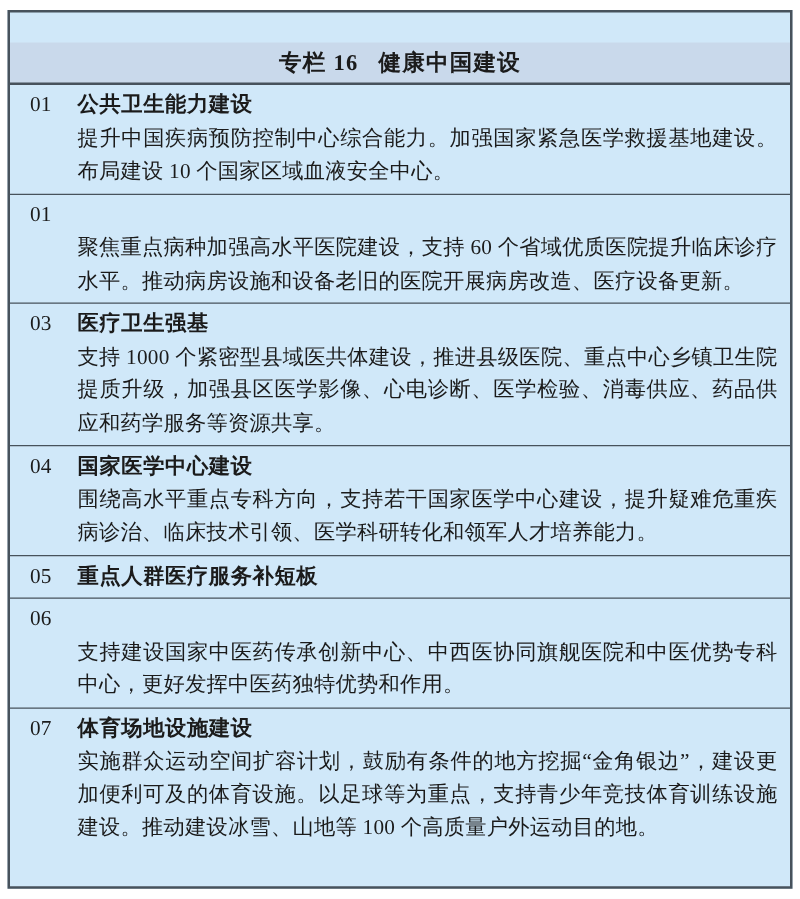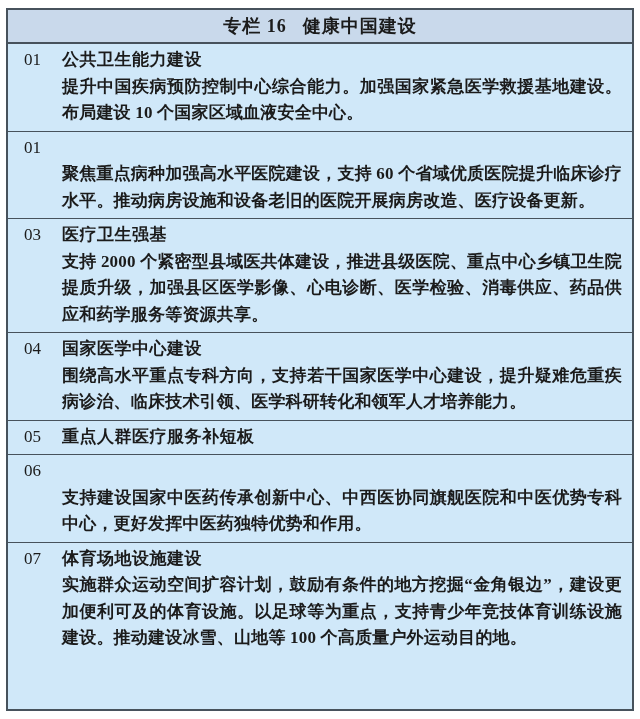--- a/index.html
+++ b/index.html
@@ -24,20 +24,21 @@
   }
   .box-header {
     height: 32px;
     line-height: 32px;
     background: #c9d9eb;
     border-bottom: 2px solid #47525c;
     text-align: center;
     font-weight: bold;
     font-size: 18px;
     letter-spacing: 1px;
+    margin-top: 24px;
   }
   .box-header .hdr-gap {
     display: inline-block;
     width: 16px;
   }
   .item {
     display: grid;
     grid-template-columns: 38px 1fr;
     grid-template-areas:
       "num title"
@@ -55,21 +56,20 @@
   }
   .item .title {
     grid-area: title;
     font-weight: bold;
     letter-spacing: 0.5px;
   }
   .item .desc {
     grid-area: desc;
     text-align: justify;
     letter-spacing: 0.2px;
-    font-weight: bold;
   }
 </style>
 </head>
 <body>
 
 <div class="box">
 
   <div class="box-header">
     <span>专栏 16</span><span class="hdr-gap"></span><span>健康中国建设</span>
   </div>
@@ -83,21 +83,21 @@
     </section>
 
     <section class="item">
       <div class="num">01</div>
       <div class="desc">聚焦重点病种加强高水平医院建设，支持 60 个省域优质医院提升临床诊疗水平。推动病房设施和设备老旧的医院开展病房改造、医疗设备更新。</div>
     </section>
 
     <section class="item">
       <div class="num">03</div>
       <div class="title">医疗卫生强基</div>
-      <div class="desc">支持 2000 个紧密型县域医共体建设，推进县级医院、重点中心乡镇卫生院提质升级，加强县区医学影像、心电诊断、医学检验、消毒供应、药品供应和药学服务等资源共享。</div>
+      <div class="desc">支持 1000 个紧密型县域医共体建设，推进县级医院、重点中心乡镇卫生院提质升级，加强县区医学影像、心电诊断、医学检验、消毒供应、药品供应和药学服务等资源共享。</div>
     </section>
 
     <section class="item">
       <div class="num">04</div>
       <div class="title">国家医学中心建设</div>
       <div class="desc">围绕高水平重点专科方向，支持若干国家医学中心建设，提升疑难危重疾病诊治、临床技术引领、医学科研转化和领军人才培养能力。</div>
     </section>
 
     <section class="item">
       <div class="num">05</div>

